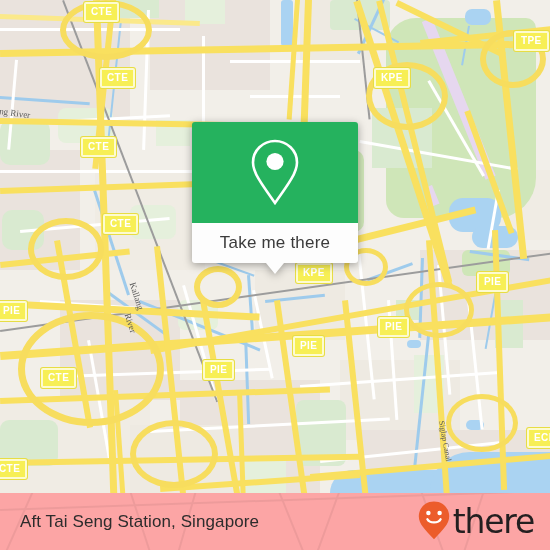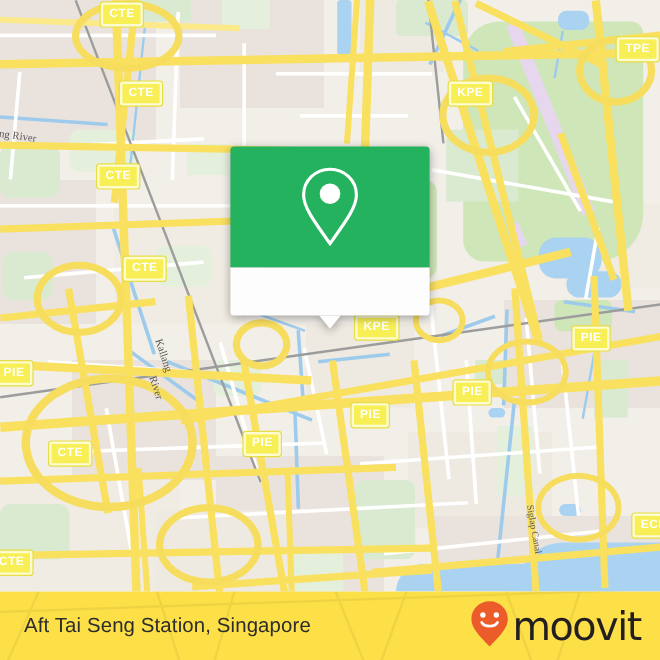--- a/index.html
+++ b/index.html
@@ -99,21 +99,21 @@
     position:absolute;left:0;top:464px;
     background:rgba(255,255,255,.78);
     padding:4px 12px 5px 12px;
     font-size:13px;color:#232323;
     white-space:nowrap;
   }
 
   
   .footer{
     position:absolute;left:0;top:493px;width:550px;height:57px;
-    background:#fde047;overflow:hidden;
+    background:#fca5a5;overflow:hidden;
   }
   .footer-wm{
     position:absolute;left:0;top:0;width:550px;height:57px;
     opacity:.055;
   }
   .footer-wm .wmline{position:absolute;background:#000;transform-origin:0 0;}
   .footer-title{
     position:absolute;left:20px;top:50%;transform:translateY(-50%);
     font-size:17px;color:#2c2c2c;white-space:nowrap;letter-spacing:.1px;
   }
@@ -339,20 +339,21 @@
     <div class="callout">
       <div class="callout-body">
         <span>
           <svg class="pin-svg" width="58" height="72" viewBox="0 0 58 72" aria-hidden="true">
             <path d="M29 4 C16.8 4 7 13.6 7 25.4 C7 35 14 45 29 66 C44 45 51 35 51 25.4 C51 13.6 41.2 4 29 4 Z" fill="none" stroke="#ffffff" stroke-width="2.6"></path>
             <circle cx="29" cy="24.5" r="8.6" fill="#ffffff"></circle>
           </svg>
         </span>
       </div>
       <div class="callout-foot">
+        <span class="callout-foot-label">Take me there</span>
         <span class="callout-tail"></span>
       </div>
     </div>
 
   </div>
 
   <div class="footer">
     <div class="footer-wm">
       <div class="wmline" style="left:40px;top:-20px;width:2px;height:110px;transform:rotate(24deg);"></div>
       <div class="wmline" style="left:120px;top:-30px;width:2px;height:130px;transform:rotate(-18deg);"></div>
@@ -369,17 +370,17 @@
     <div class="brand">
       <span>
         <svg width="34" height="40" viewBox="0 0 34 40" aria-hidden="true">
           <path d="M17 1.5 C8.4 1.5 1.8 8.1 1.8 16.3 C1.8 24.2 8.6 30.4 17 39.2
                    C25.4 30.4 32.2 24.2 32.2 16.3 C32.2 8.1 25.6 1.5 17 1.5 Z" fill="#ec5c2b"></path>
           <circle cx="11.4" cy="13" r="2.25" fill="#ffffff"></circle>
           <circle cx="22.6" cy="13" r="2.25" fill="#ffffff"></circle>
           <path d="M10.4 19.2 C12.6 23.4 21.4 23.4 23.6 19.2" fill="none" stroke="#ffffff" stroke-width="2.3" stroke-linecap="round"></path>
         </svg>
       </span>
-      <span class="brand-name">moovit</span>
+      <span class="brand-name">there</span>
     </div>
   </div>
 
 </div>
 
 </body></html>

